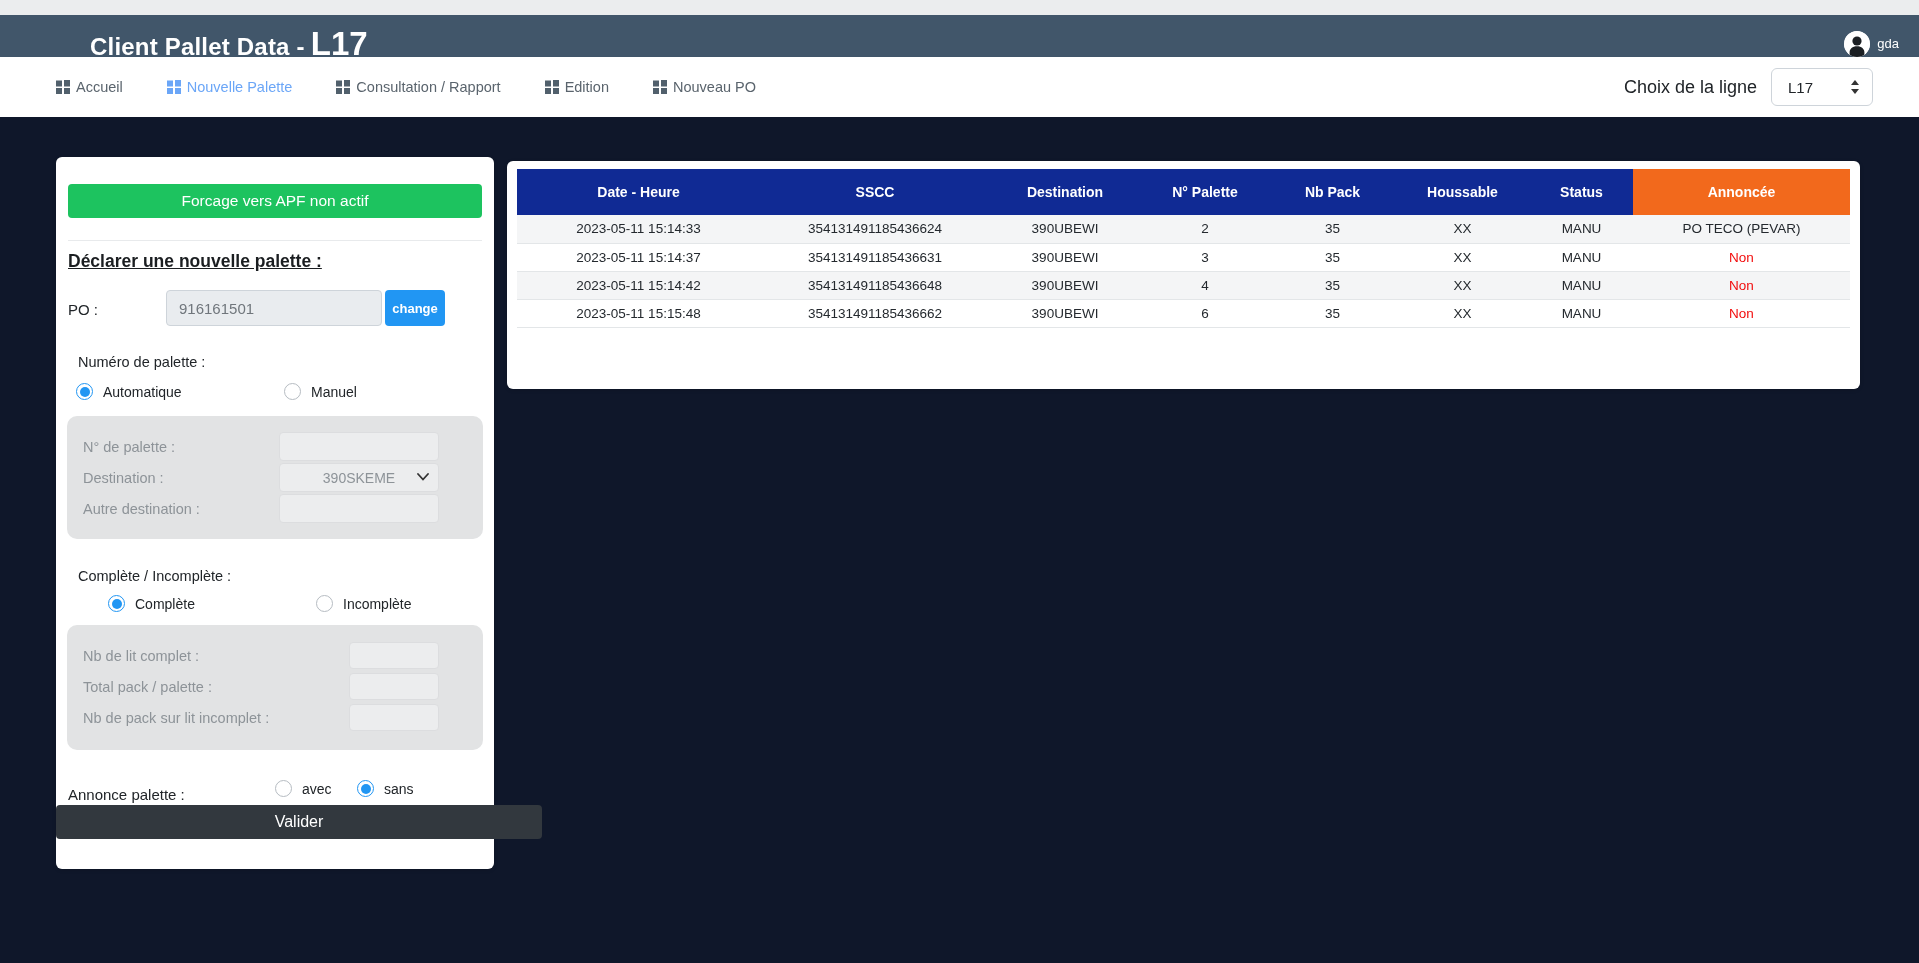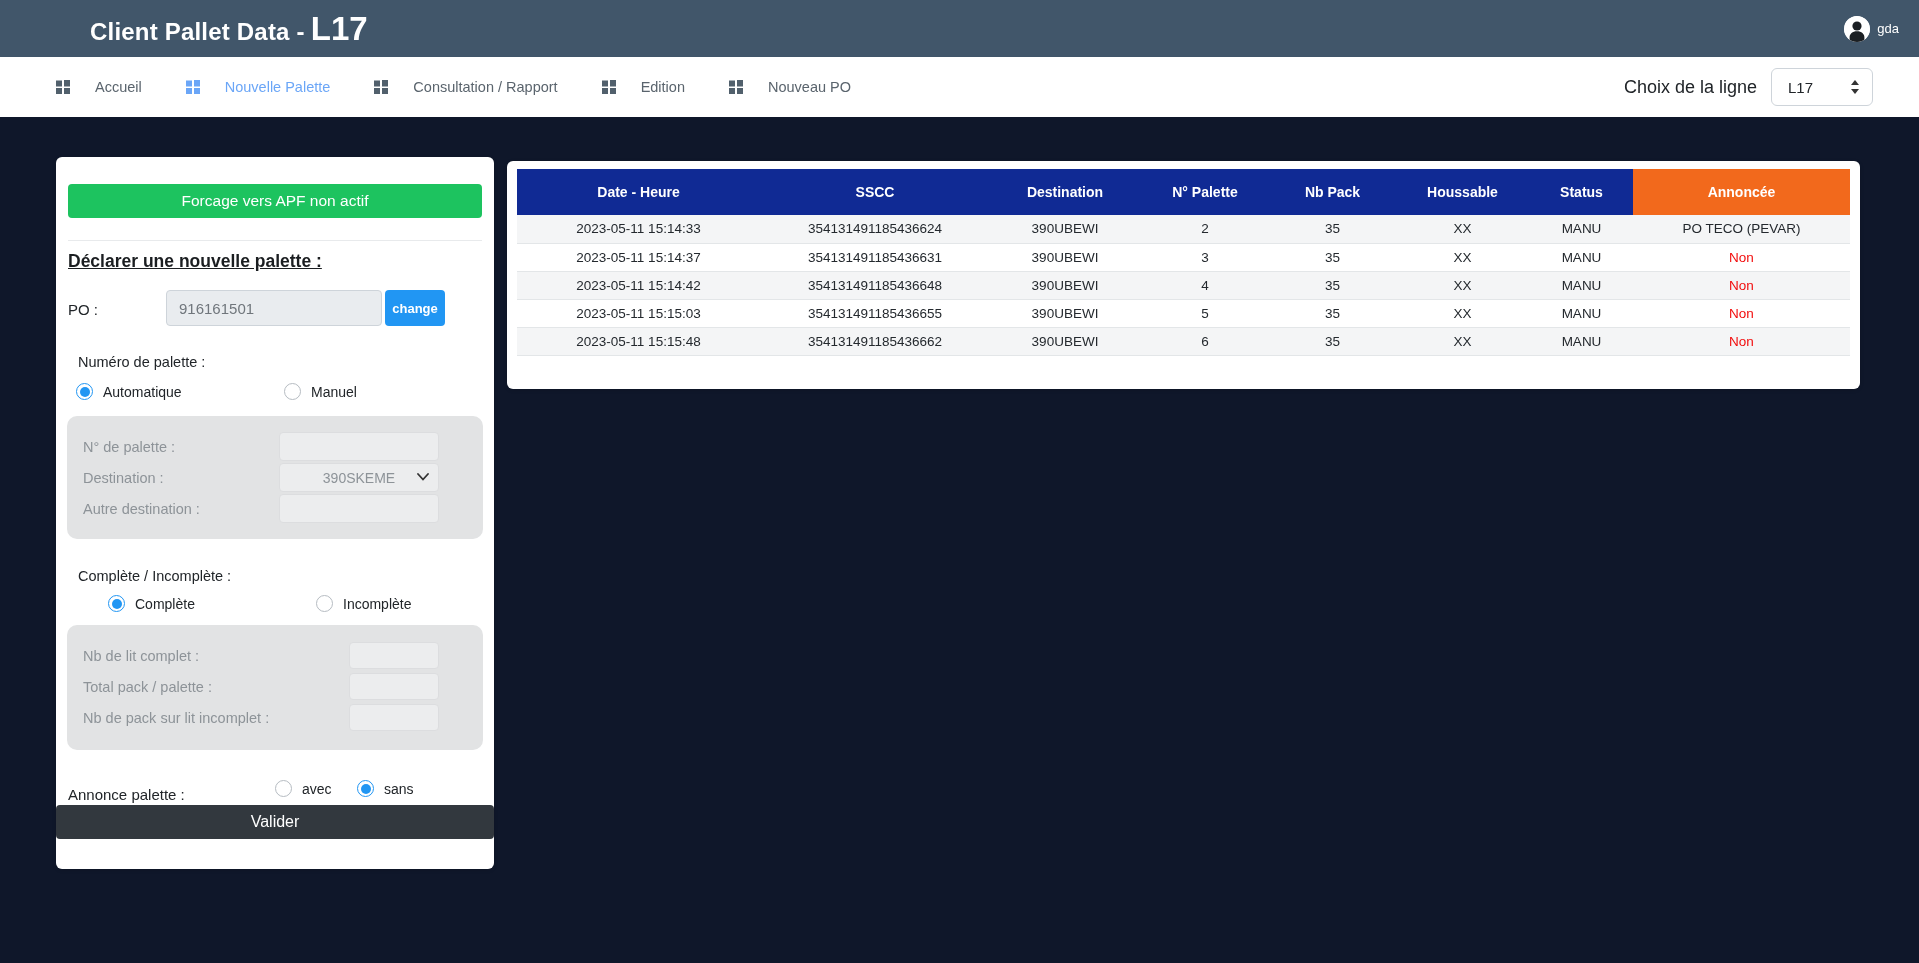--- a/index.html
+++ b/index.html
@@ -7,39 +7,39 @@
   body {
     font-family: "Liberation Sans", sans-serif;
     background: #ebedee;
     overflow: hidden;
     color: #212529;
   }
   .frame { position: relative; width: 1919px; height: 963px; }
 
   
   .app-header {
-    position: absolute; top:0; left:0; right:0; height:57px;
+    position: absolute; top:15px; left:0; right:0; height:57px;
     background: #41566a;
     display: flex; align-items: center;
   }
   .app-title { margin-left: 90px; color:#fff; font-weight: bold; display:flex; align-items: baseline; }
   .app-title .prefix { font-size: 24px; letter-spacing: .2px; }
   .app-title .line { font-size: 33px; margin-left: 6px; }
   .user-chip { margin-left:auto; margin-right: 20px; display:flex; align-items:center; gap:7px; }
   .avatar { width:26px; height:26px; border-radius:50%; background:#fff; overflow:hidden; display:block; }
   .user-name { color:#fff; font-size:13px; }
 
   
   .nav-bar {
     position:absolute; top:57px; left:0; right:0; height:60px;
     background:#fff; display:flex; align-items:center;
     box-shadow: 0 2px 3px rgba(0,0,0,.09);
     padding-left:56px; padding-right:46px;
   }
-  .nav-item { display:flex; align-items:center; gap:25px; margin-right:44px; cursor:pointer; }
+  .nav-item { display:flex; align-items:center; gap:6px; margin-right:44px; cursor:pointer; }
   .nav-item .label { font-size:14.5px; color:#5a646d; }
   .nav-item svg rect { fill:#51606c; }
   .nav-item.active .label { color:#6ba6f7; }
   .nav-item.active svg rect { fill:#6ba6f7; }
   .line-chooser { margin-left:auto; display:flex; align-items:center; gap:14px; }
   .line-chooser .chooser-label { font-size:18px; color:#212529; }
   .line-select {
     width:102px; height:38px; border:1px solid #ced4da; border-radius:6px;
     display:flex; align-items:center; padding:0 12px 0 16px; background:#fff; cursor:pointer;
   }
@@ -109,21 +109,21 @@
     position:absolute; left:212px; width:160px; height:29px; background:#ecedee;
     border:1px solid #dcdddf; border-radius:4px; display:flex; align-items:center;
     justify-content:center; cursor:pointer;
   }
   .f-select .value { font-size:14px; color:#8d9398; }
   .f-select .chev { position:absolute; right:9px; top:9px; }
   .fieldset-2 .f-input { left:282px; width:90px; height:27px; }
   .lbl-annonce { position:absolute; left:12px; top:629px; font-size:15px; }
   .annonce-radios { position:absolute; top:623px; }
   .btn-valider {
-    position:absolute; left:0; top:648px; width:438px; height:34px;
+    position:absolute; left:0; top:648px; width:486px; height:34px;
     background:#32383e; color:#fff; border:none; border-radius:4px;
     font-size:16px; font-family:inherit; cursor:pointer;
   }
 
   
   .table-card { left:507px; top:44px; width:1353px; height:228px; padding:8px 10px; }
   table.pallet-table { border-collapse:collapse; table-layout:fixed; width:1333px; }
   .pallet-table thead th {
     background:#102a94; color:#fff; font-size:14px; font-weight:bold;
     height:46px; text-align:center; padding:0 4px;
@@ -372,30 +372,20 @@
             <td>2023-05-11 15:14:42</td>
             <td>354131491185436648</td>
             <td>390UBEWI</td>
             <td>4</td>
             <td>35</td>
             <td>XX</td>
             <td>MANU</td>
             <td class="non-red">Non</td>
           </tr>
           <tr>
-            <td>2023-05-11 15:15:03</td>
-            <td>354131491185436655</td>
-            <td>390UBEWI</td>
-            <td>5</td>
-            <td>35</td>
-            <td>XX</td>
-            <td>MANU</td>
-            <td class="non-red">Non</td>
-          </tr>
-          <tr>
             <td>2023-05-11 15:15:48</td>
             <td>354131491185436662</td>
             <td>390UBEWI</td>
             <td>6</td>
             <td>35</td>
             <td>XX</td>
             <td>MANU</td>
             <td class="non-red">Non</td>
           </tr>
         </tbody>

